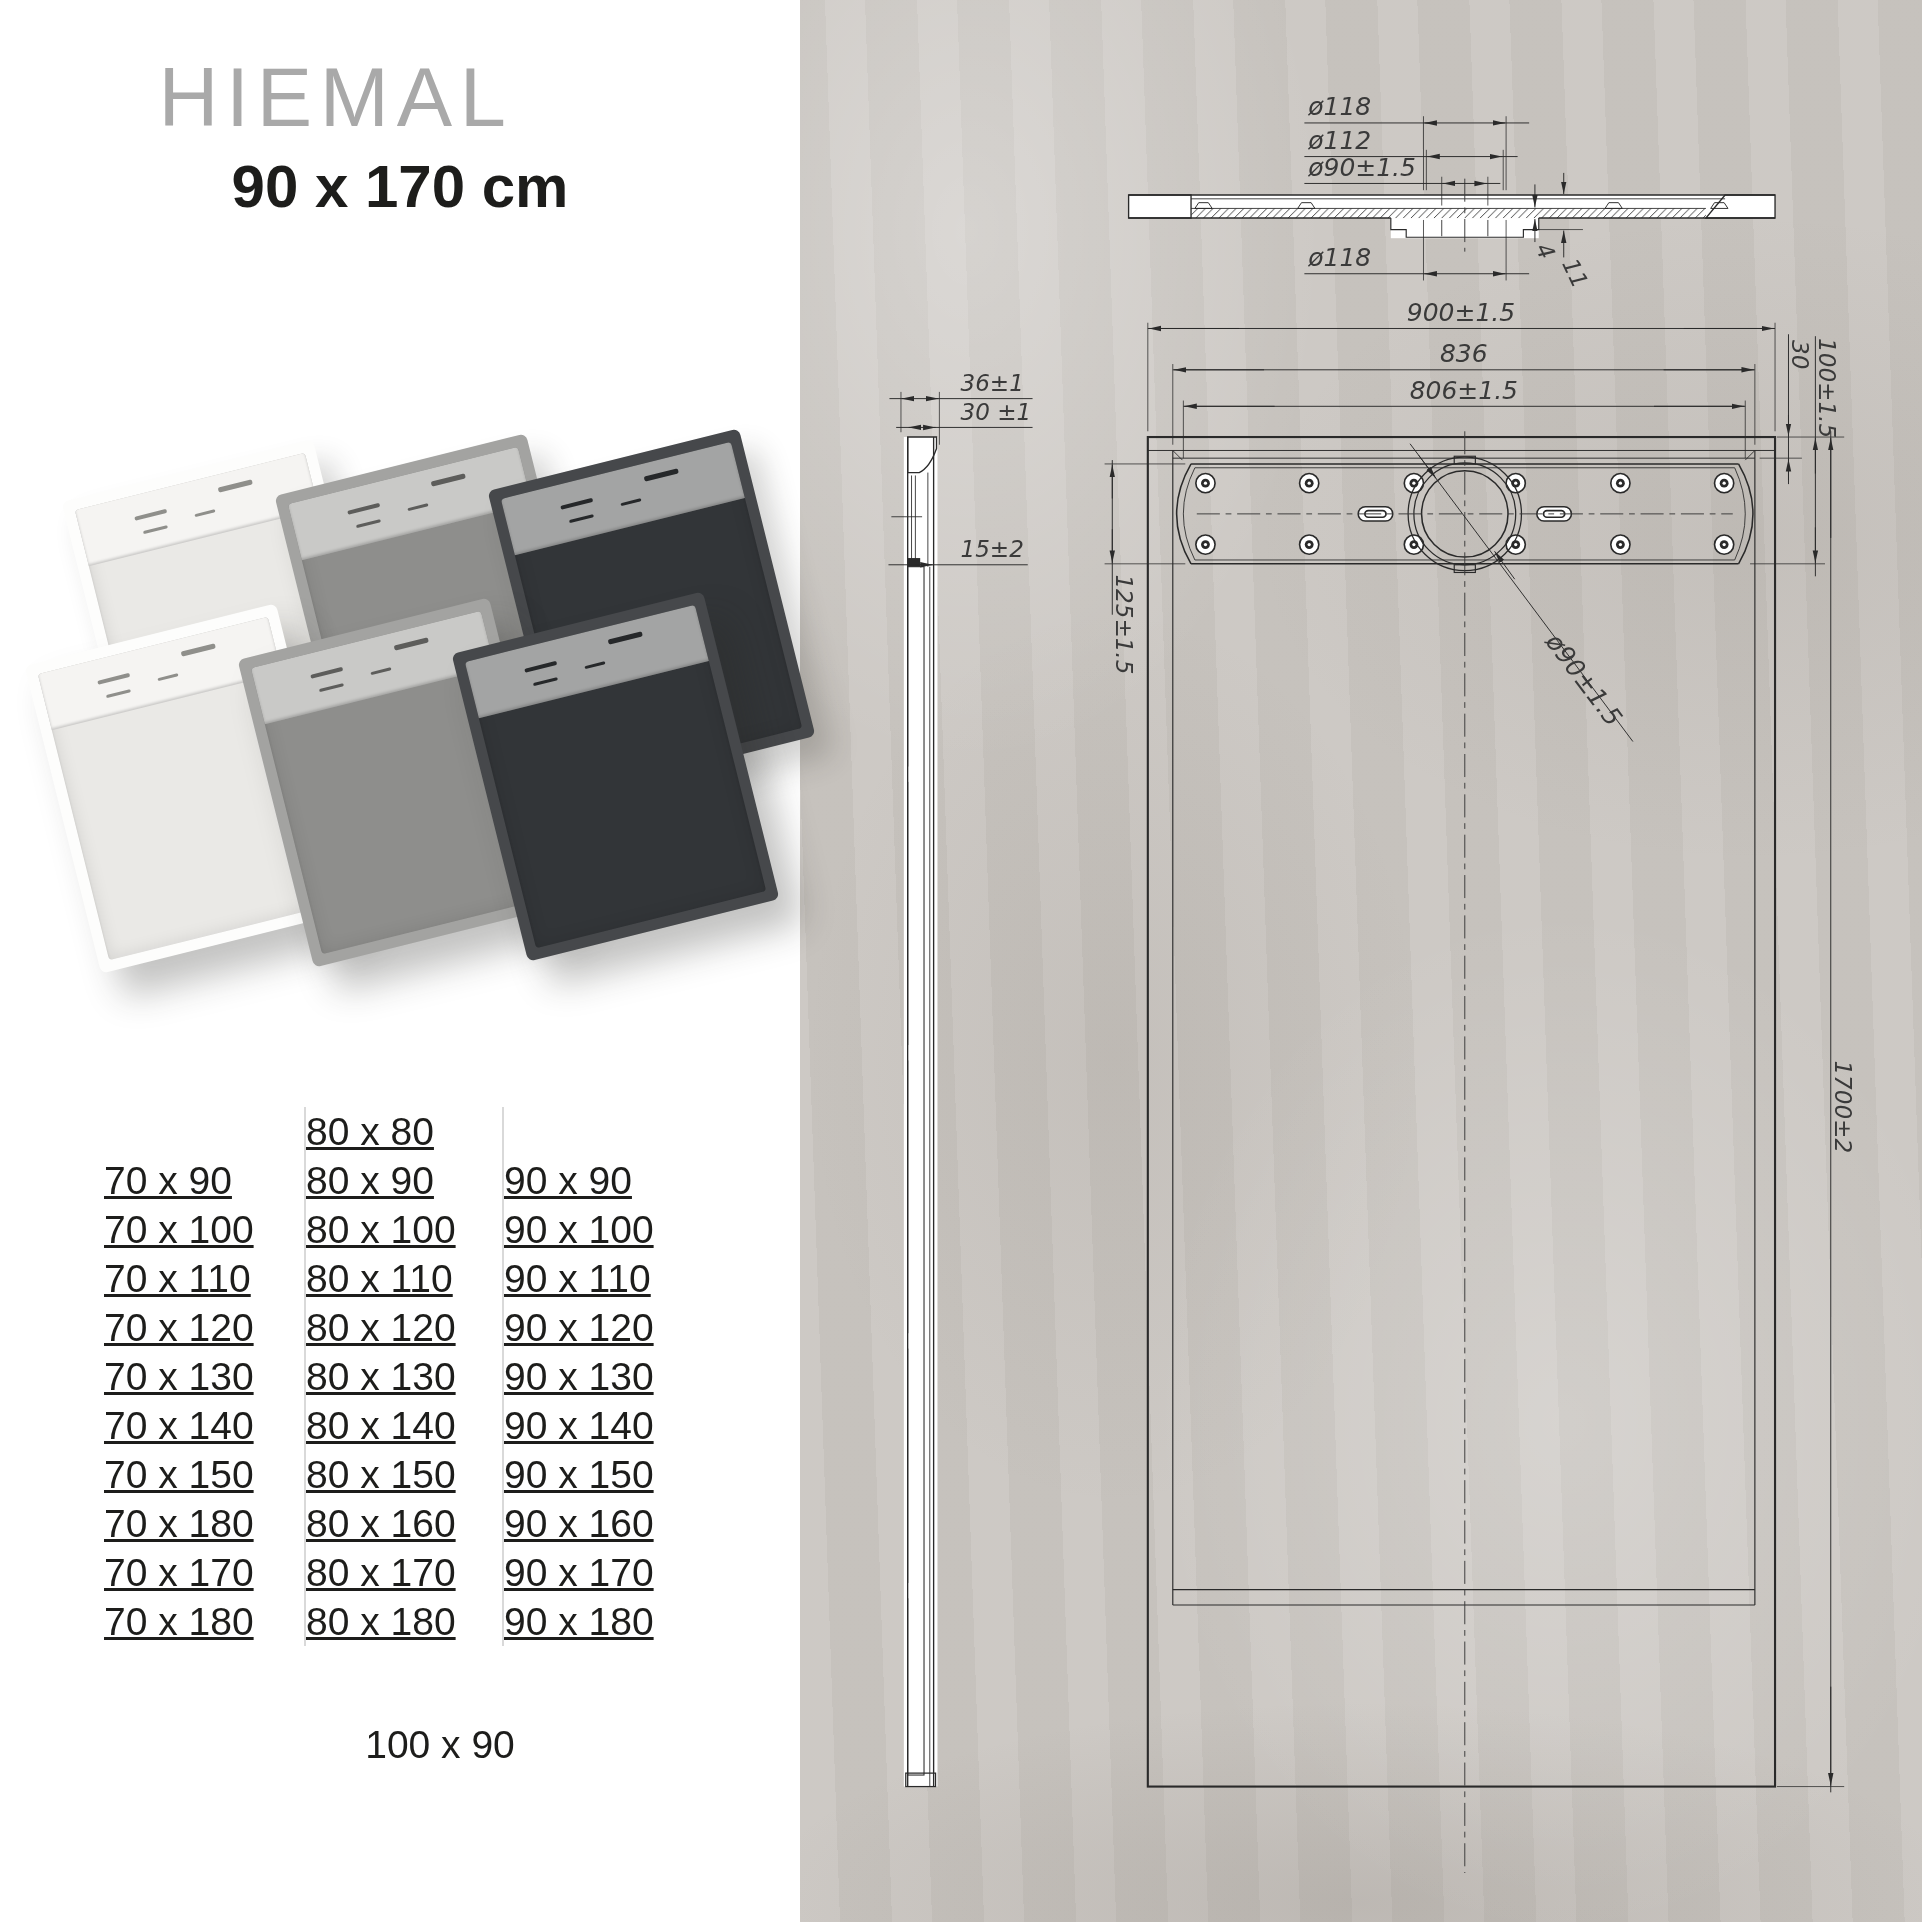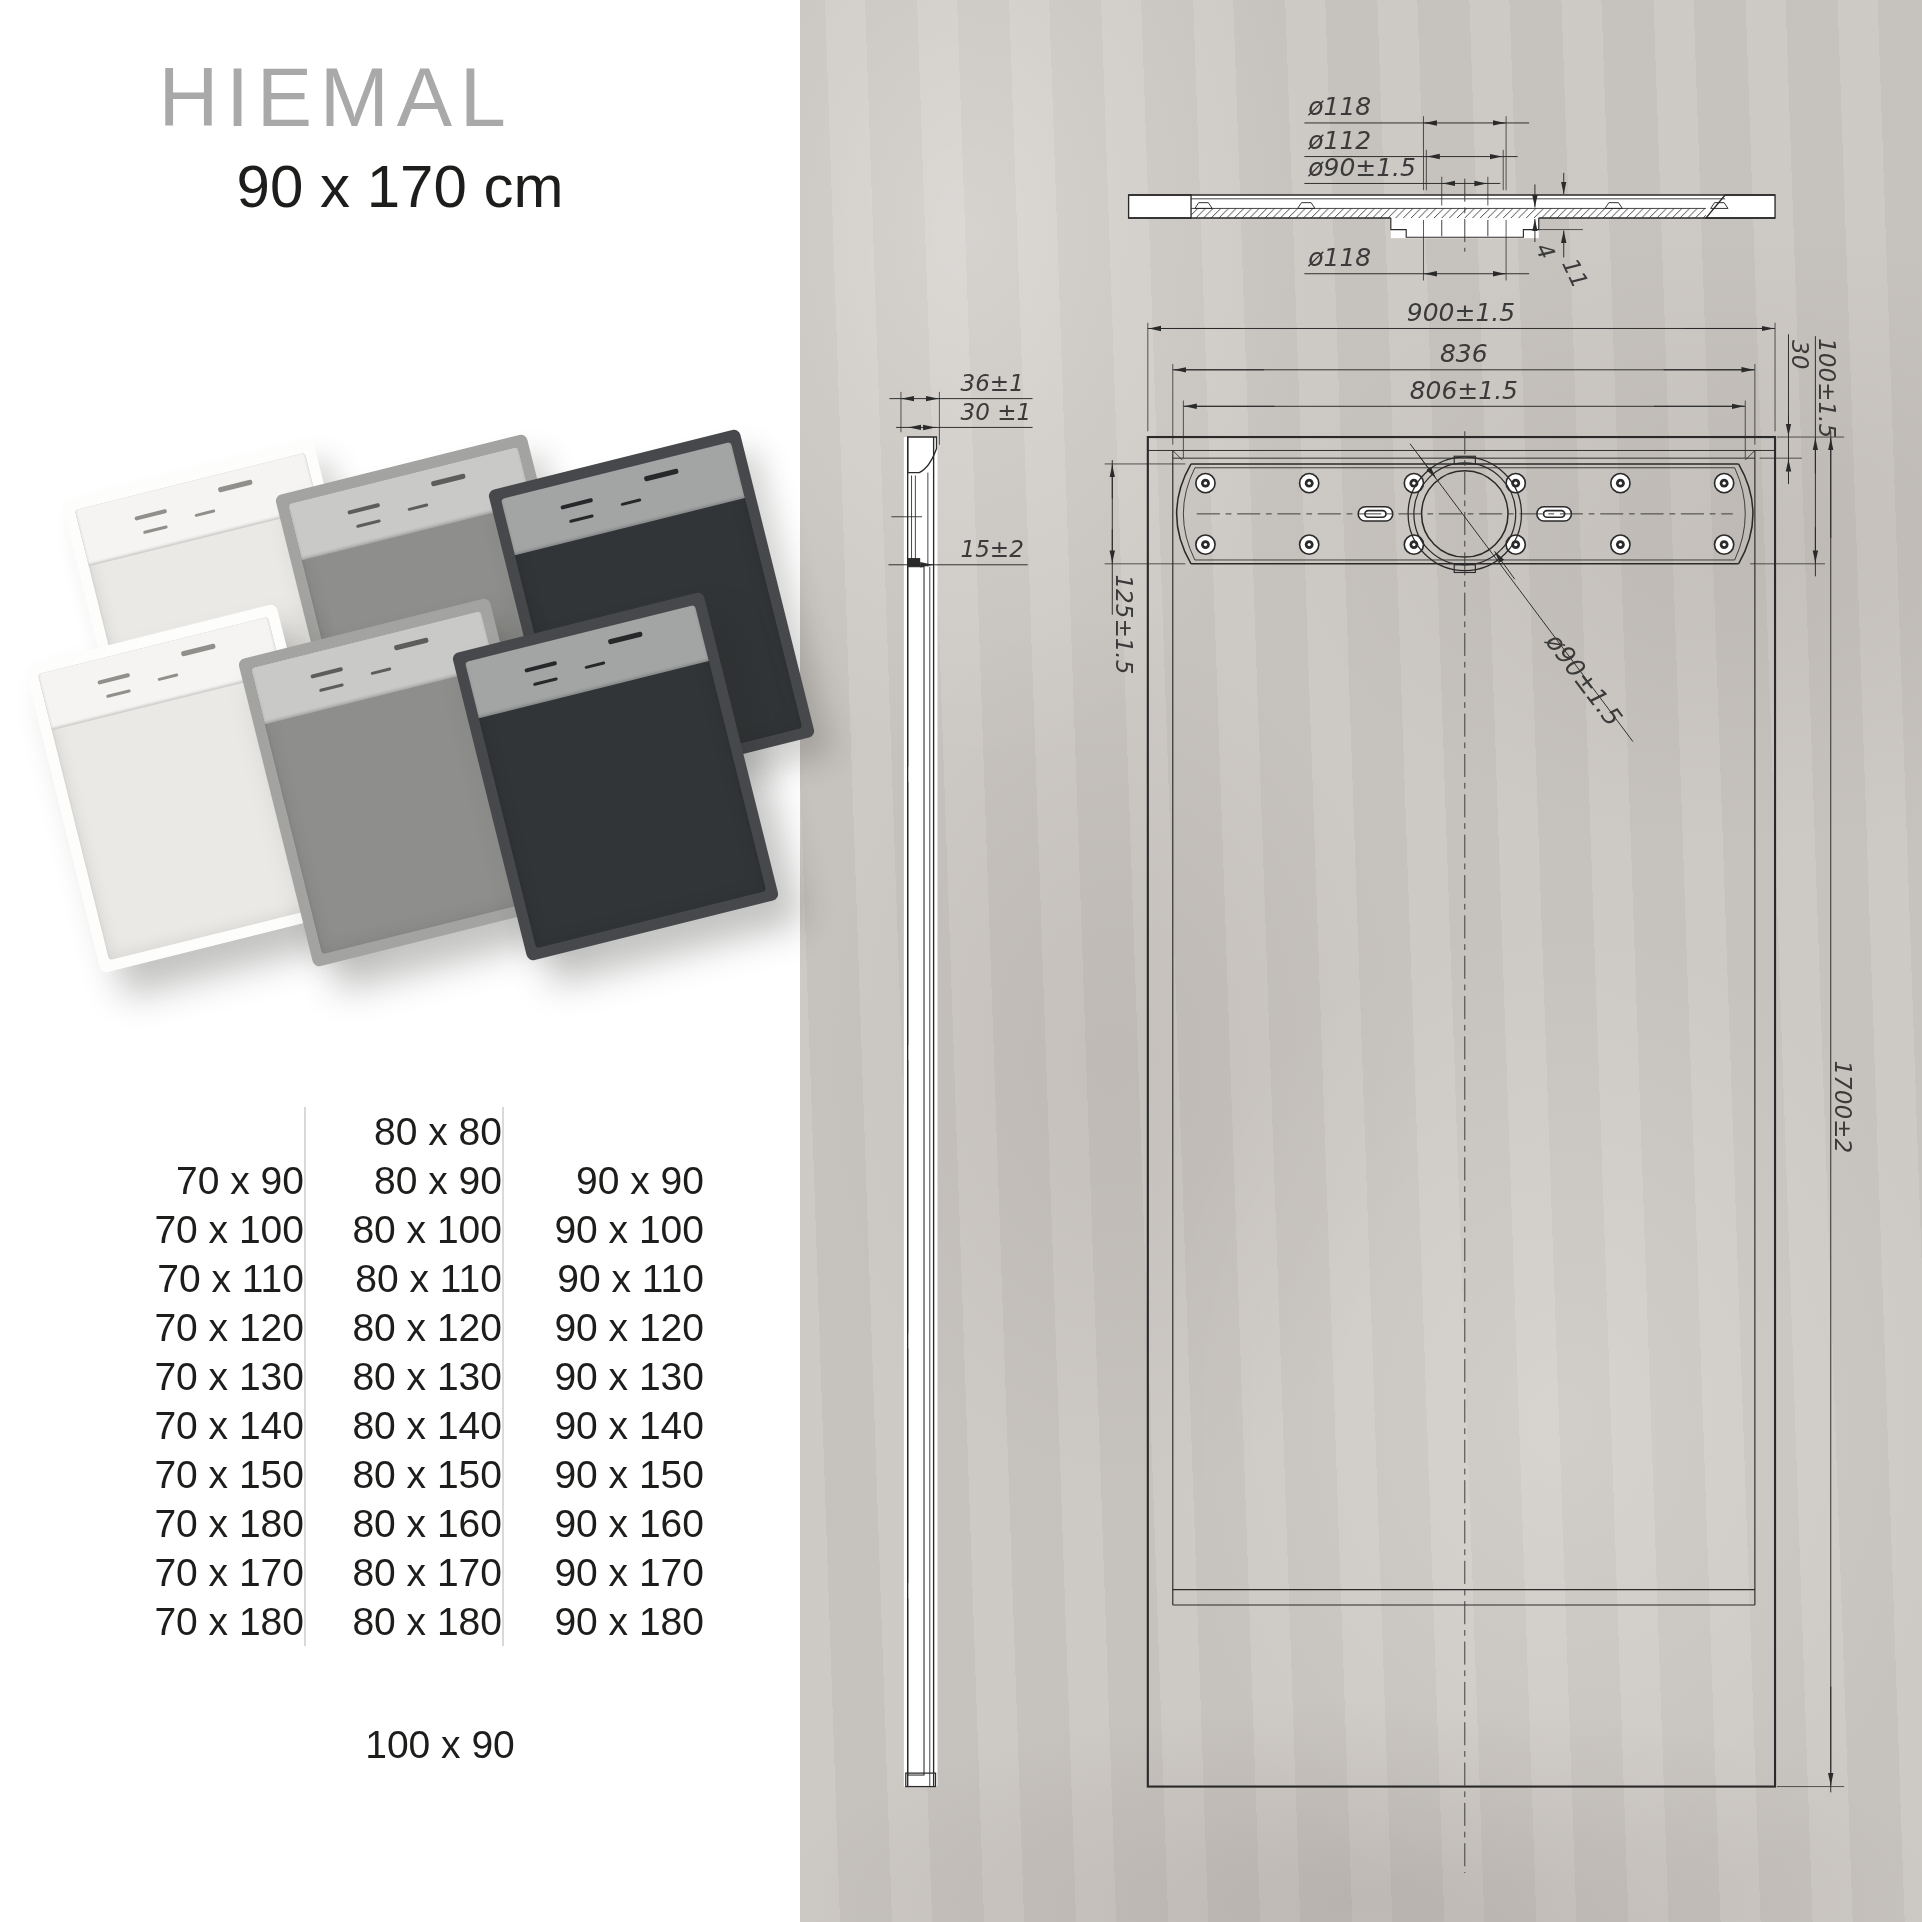--- a/index.html
+++ b/index.html
@@ -8,21 +8,21 @@
     font-family:"Liberation Sans", sans-serif;background:#ffffff;
   }
   
   .left-panel{position:absolute;left:0;top:0;width:800px;height:1922px;background:#ffffff;}
   .brand-title{
     position:absolute;left:0;top:50px;width:672px;text-align:center;
     font-size:83px;font-weight:400;letter-spacing:7.7px;color:#a9a9a9;
   }
   .brand-size{
     position:absolute;left:0;top:152px;width:800px;text-align:center;
-    font-size:60px;font-weight:400;color:#1d1d1b;
+    font-size:60px;font-weight:700;color:#1d1d1b;
   }
   
   .photo{position:absolute;left:38px;top:423px;width:764px;height:586px;}
   .tray{
     position:absolute;width:259px;height:317px;border-radius:6.7px;
     transform:rotate(-14deg);
   }
   .tray-surface{
     position:absolute;left:10.6px;top:10.6px;right:10.6px;bottom:10.6px;border-radius:3.8px;
     box-shadow:inset 0 0 17.3px rgba(0,0,0,0.10), inset 0 1.9px 2.9px rgba(0,0,0,0.12);
@@ -32,21 +32,21 @@
     box-shadow:inset 0 -1.9px 2.9px rgba(0,0,0,0.18);
   }
   .tray-band span{position:absolute;border-radius:1.9px;}
   
   .size-grid{
     position:absolute;left:104px;top:1107px;width:599px;
     display:grid;grid-template-columns:200px 200px 200px;
     font-size:39px;color:#1d1d1b;
   }
   .size-grid .cell{
-    height:49px;line-height:49px;text-align:right;white-space:nowrap;
+    height:49px;line-height:49px;text-align:left;white-space:nowrap;text-decoration:underline;
   }
   .size-grid .mid{border-left:2.9px solid #d9d9d9;border-right:2.9px solid #d9d9d9;}
   .size-extra{
     position:absolute;left:0;top:1718px;width:800px;text-align:center;
     font-size:39px;color:#1d1d1b;padding-left:40px;
   }
   .size-extra div{height:53px;line-height:53px;}
   
   .right-panel{
     position:absolute;left:800px;top:0;width:1122px;height:1922px;

